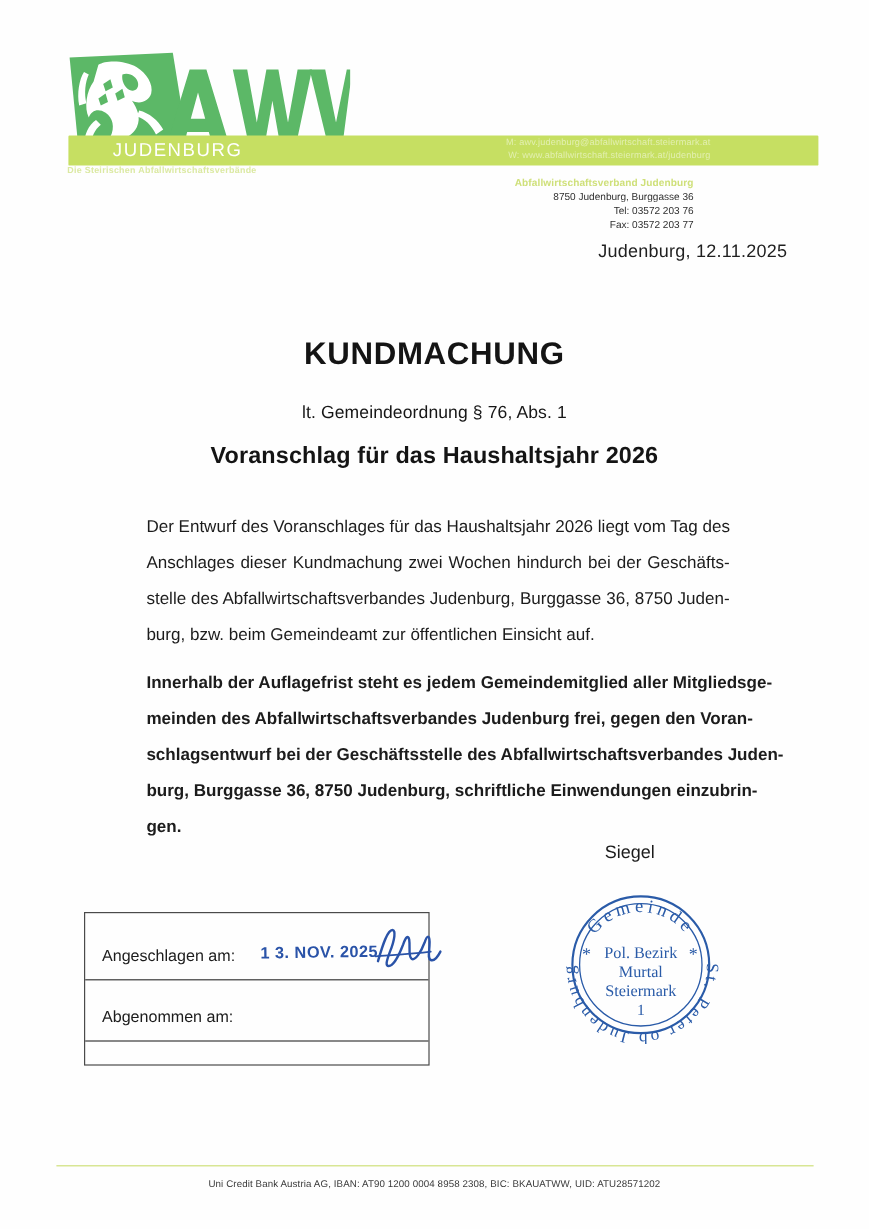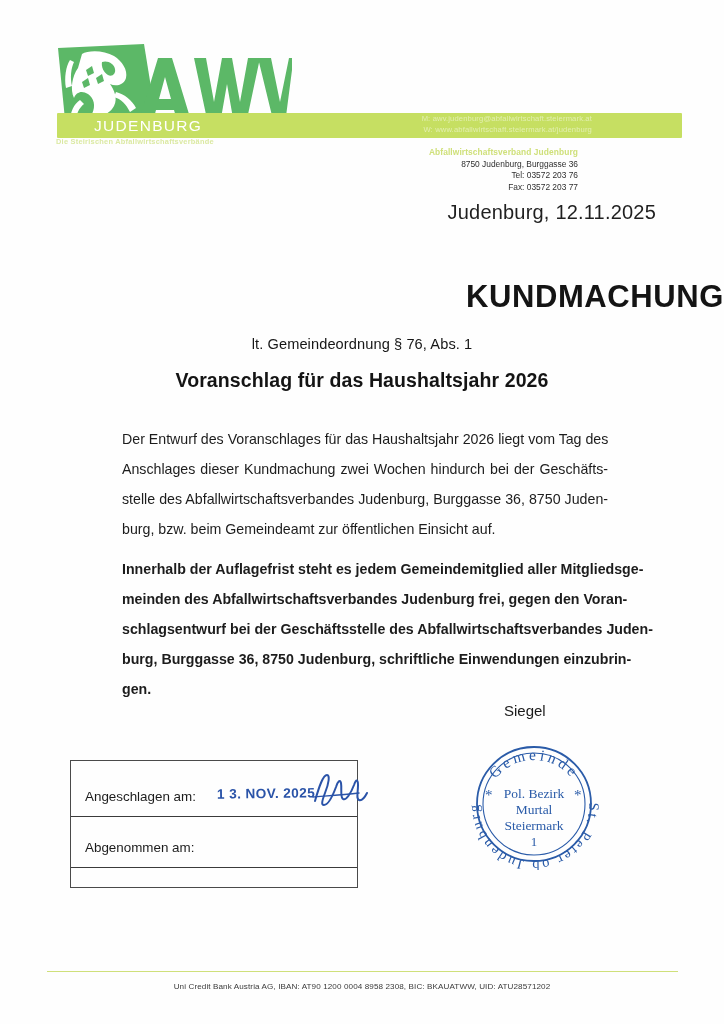--- a/index.html
+++ b/index.html
@@ -95,32 +95,32 @@
     font-weight: 700;
     letter-spacing: 0.1px;
   }
   .address-block .ln { color: #2f2f2f; }
 
   
   .dateline {
     position: absolute;
     right: 68px;
     top: 201px;
-    font-size: 20px;
+    font-size: 15px;
     color: #1f1f1f;
     letter-spacing: 0.2px;
   }
 
   
   .title-main {
     position: absolute;
     left: 0; right: 0;
     top: 279px;
-    text-align: right;
-    font-size: 31px;
+    text-align: center;
+    font-size: 26px;
     font-weight: 700;
     letter-spacing: 0.6px;
     color: #141414;
   }
   .title-sub1 {
     position: absolute;
     left: 0; right: 0;
     top: 336px;
     text-align: center;
     font-size: 14.6px;

